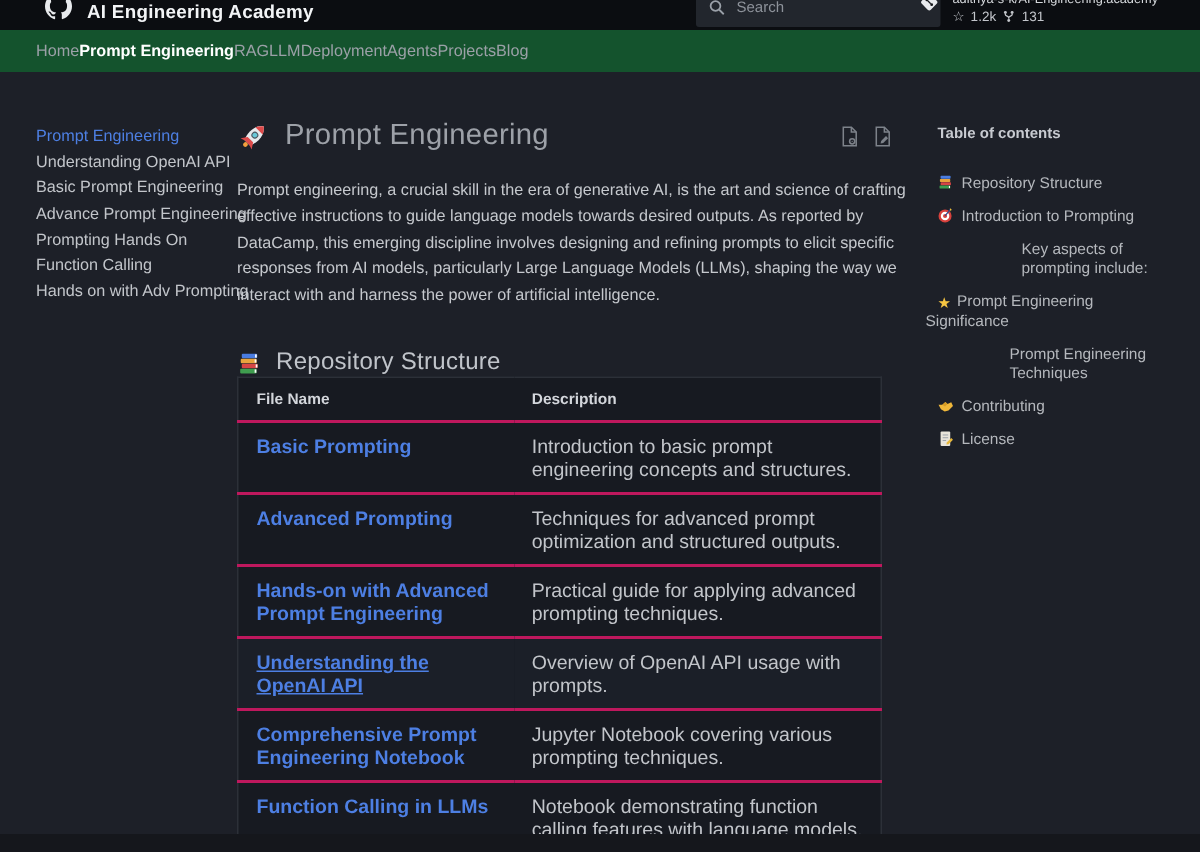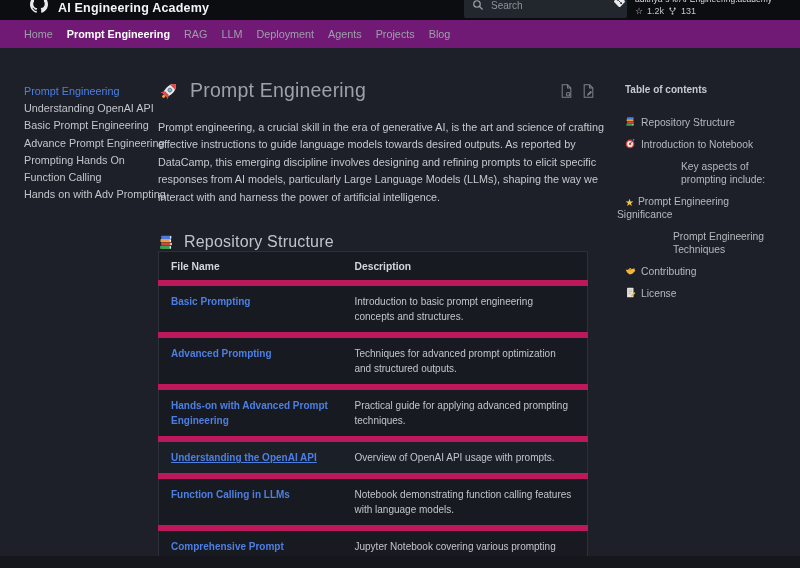--- a/index.html
+++ b/index.html
@@ -14,21 +14,21 @@
   .searchbox { position:absolute; left:464px; top:-8px; width:163px; height:26px; background:#22262d; border-radius:2px; display:flex; align-items:center; padding:0 8px; gap:7px; }
   .searchbox input { background:transparent; border:none; outline:none; color:#aeb2b8; font-size:10px; width:120px; font-family:"Liberation Sans", sans-serif; }
   .searchbox input::placeholder { color:#8d929a; opacity:1; }
   .repo { position:absolute; left:612px; top:-6px; display:flex; gap:8px; align-items:flex-start; }
   .repo-meta { display:flex; flex-direction:column; }
   .repo-name { font-size:8.5px; color:#d6d9dd; white-space:nowrap; line-height:10px; }
   .repo-facts { display:flex; align-items:center; gap:4px; margin-top:1px; font-size:9px; color:#c3c6cb; line-height:12px; }
   .star-glyph { font-size:9px; color:#c3c6cb; }
 
   
-  .tabs { position:absolute; top:20px; left:0; right:0; height:28px; background:#701a75; display:flex; align-items:center; gap:14px; padding-left:24px; z-index:5; }
+  .tabs { position:absolute; top:20px; left:0; right:0; height:28px; background:#14532d; display:flex; align-items:center; padding-left:24px; z-index:5; }
   .tab { font-size:10.8px; color:#9ba0a7; text-decoration:none; cursor:pointer; white-space:nowrap; }
   .tab.active { color:#ffffff; font-weight:700; }
 
   
   .content { position:absolute; top:48px; left:0; right:0; bottom:12px; display:flex; background:#1d2028; overflow:hidden; }
   .footer-bar { position:absolute; bottom:0; left:0; right:0; height:12px; background:#15171c; }
 
   
   .sidebar { flex:none; width:158px; padding:35px 0 0 24px; }
   .side-link { display:block; font-size:10.8px; line-height:17.2px; color:#c2c5ca; text-decoration:none; cursor:pointer; white-space:nowrap; }
@@ -40,21 +40,21 @@
   .h1-row h1 { font-size:19.5px; font-weight:400; color:#9da1a8; letter-spacing:.2px; }
   .doc-actions { margin-left:auto; display:flex; gap:9px; }
   .doc-actions svg { display:block; cursor:pointer; }
   .intro { margin-top:17px; width:446px; font-size:10.8px; line-height:17.4px; color:#c5c8cd; }
   .h2-row { margin-top:27px; display:flex; align-items:center; gap:9px; }
   .h2-row h2 { font-size:16px; font-weight:400; color:#c0c4ca; letter-spacing:.2px; }
 
   table.repo-table { width:430px; border-collapse:collapse; background:#171a21; border:1px solid #2c3038; }
   .repo-table th { font-size:10.3px; font-weight:700; color:#d3d6db; text-align:left; padding:9px 12px 8px; }
   .repo-table th:first-child { width:184px; }
-  .repo-table td { font-size:10px; color:#c2c5ca; padding:8px 12px; line-height:15px; border-top:6px solid #be185d; vertical-align:top; }
+  .repo-table td { font-size:13px; color:#c2c5ca; padding:8px 12px; line-height:15px; border-top:2px solid #be185d; vertical-align:top; }
   .file-link { color:#4d7fe3; font-weight:700; text-decoration:none; cursor:pointer; }
   tr.row-hover { background:#1b1f28; }
   tr.row-hover .file-link { text-decoration:underline; }
 
   
   .toc { flex:1; padding:36px 10px 0 23px; }
   .toc-title { font-size:10px; font-weight:700; color:#c7cad0; margin-bottom:21px; }
   .toc-item { display:flex; align-items:flex-start; gap:5px; font-size:10.3px; line-height:13px; color:#b5b8bd; margin-bottom:9px; text-decoration:none; cursor:pointer; }
   .toc-item .ticon { flex:none; margin-top:0; }
   .toc-item.plain { padding-left:1px;margin-left:47px; }
@@ -193,26 +193,26 @@
           </tr>
           <tr>
             <td><a class="file-link">Hands-on with Advanced Prompt Engineering</a></td>
             <td>Practical guide for applying advanced prompting techniques.</td>
           </tr>
           <tr class="row-hover">
             <td><a class="file-link">Understanding the OpenAI API</a></td>
             <td>Overview of OpenAI API usage with prompts.</td>
           </tr>
           <tr>
+            <td><a class="file-link">Comprehensive Prompt Engineering Notebook</a></td>
+            <td>Jupyter Notebook covering various prompting techniques.</td>
+          </tr>
+          <tr>
             <td><a class="file-link">Function Calling in LLMs</a></td>
             <td>Notebook demonstrating function calling features with language models.</td>
-          </tr>
-          <tr>
-            <td><a class="file-link">Comprehensive Prompt Engineering Notebook</a></td>
-            <td>Jupyter Notebook covering various prompting techniques.</td>
           </tr>
 
         </tbody>
       </table>
     </div>
 
     <div class="toc">
       <div class="toc-title">Table of contents</div>
 
       <a class="toc-item">
@@ -227,21 +227,21 @@
       </a>
 
       <a class="toc-item">
         <svg class="ticon" width="11" height="11" viewBox="0 0 24 24">
           <circle cx="11" cy="13" r="9.5" fill="#d8413c"></circle>
           <circle cx="11" cy="13" r="6.2" fill="#ffffff"></circle>
           <circle cx="11" cy="13" r="3" fill="#d8413c"></circle>
           <path d="M11 13 L19 3" stroke="#3b4b8c" stroke-width="2"></path>
           <path d="M18 1.5l3 3-2 .5-.5 2z" fill="#f0c13a"></path>
         </svg>
-        <span>Introduction to Notebook</span>
+        <span>Introduction to Prompting</span>
       </a>
 
       <a class="toc-item plain indent">
         <span>Key aspects of prompting include:</span>
       </a>
 
       <a class="toc-item wrapzero">
         <span class="ticon star-icon">★</span><span>Prompt Engineering Significance</span>
       </a>
 

